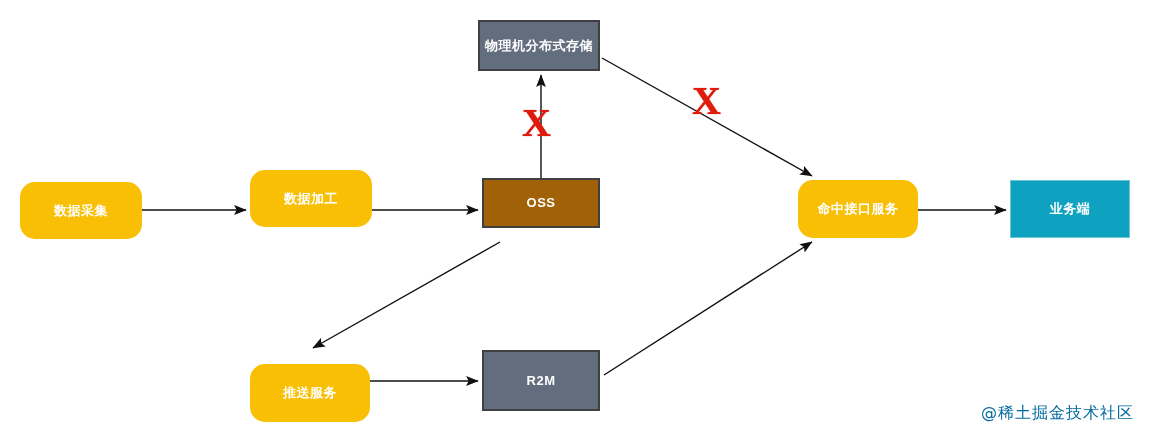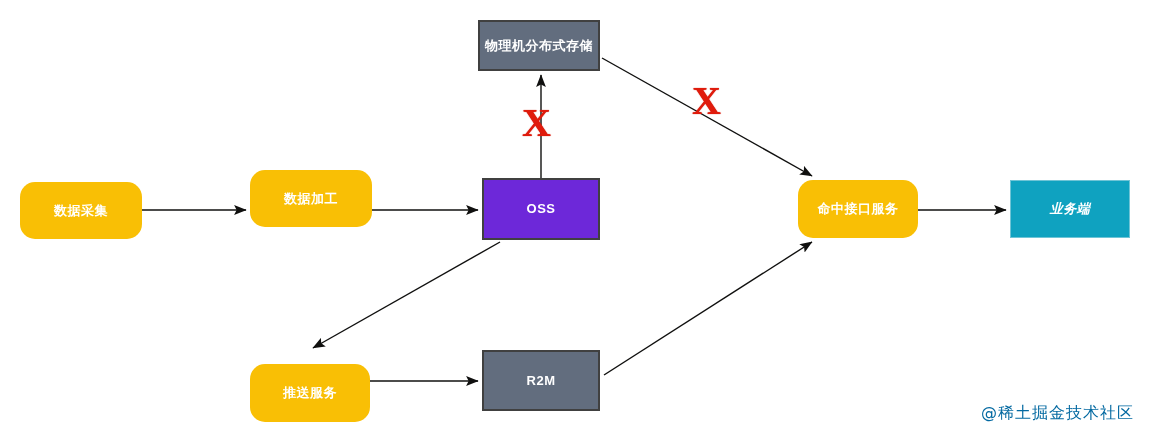--- a/index.html
+++ b/index.html
@@ -49,21 +49,20 @@
   }
   .node-gray {
     background: #626d7e;
     border: 2px solid #404040;
     border-radius: 0;
   }
   .node-cyan {
     background: #0fa2c0;
     border: 1px solid #6fc4d6;
     border-radius: 0;
-    font-style: italic;
   }
   .node-label {
     display: block;
     pointer-events: none;
   }
   .xmark {
     position: absolute;
     color: #e01b0c;
     font-size: 40px;
     font-weight: bold;
@@ -106,21 +105,21 @@
   </svg>
 
   <div class="node node-yellow" id="node-data-collection" style="left: 20px; top: 182px; width: 122px; height: 57px; background: rgb(249, 191, 5); color: rgb(255, 255, 255);">
     <span class="node-label">数据采集</span>
   </div>
 
   <div class="node node-yellow" id="node-data-processing" style="left: 250px; top: 170px; width: 122px; height: 57px; background: rgb(249, 191, 5); color: rgb(255, 255, 255);">
     <span class="node-label">数据加工</span>
   </div>
 
-  <div class="node node-gray" id="node-oss" style="left: 482px; top: 178px; width: 118px; height: 62px; background: #6d28d9; color: rgb(255, 255, 255);">
+  <div class="node node-gray" id="node-oss" style="left: 482px; top: 178px; width: 118px; height: 50px; background: #a16207; color: rgb(255, 255, 255);">
     <span class="node-label">OSS</span>
   </div>
 
   <div class="node node-gray" id="node-distributed-storage" style="left: 478px; top: 20px; width: 122px; height: 51px; background: rgb(98, 109, 126); color: rgb(255, 255, 255);">
     <span class="node-label">物理机分布式存储</span>
   </div>
 
   <div class="node node-yellow" id="node-hit-interface-service" style="left: 750px; top: 180px; width: 120px; height: 58px; background: rgb(249, 191, 5); color: rgb(255, 255, 255); margin-left: 48px;">
     <span class="node-label">命中接口服务</span>
   </div>

